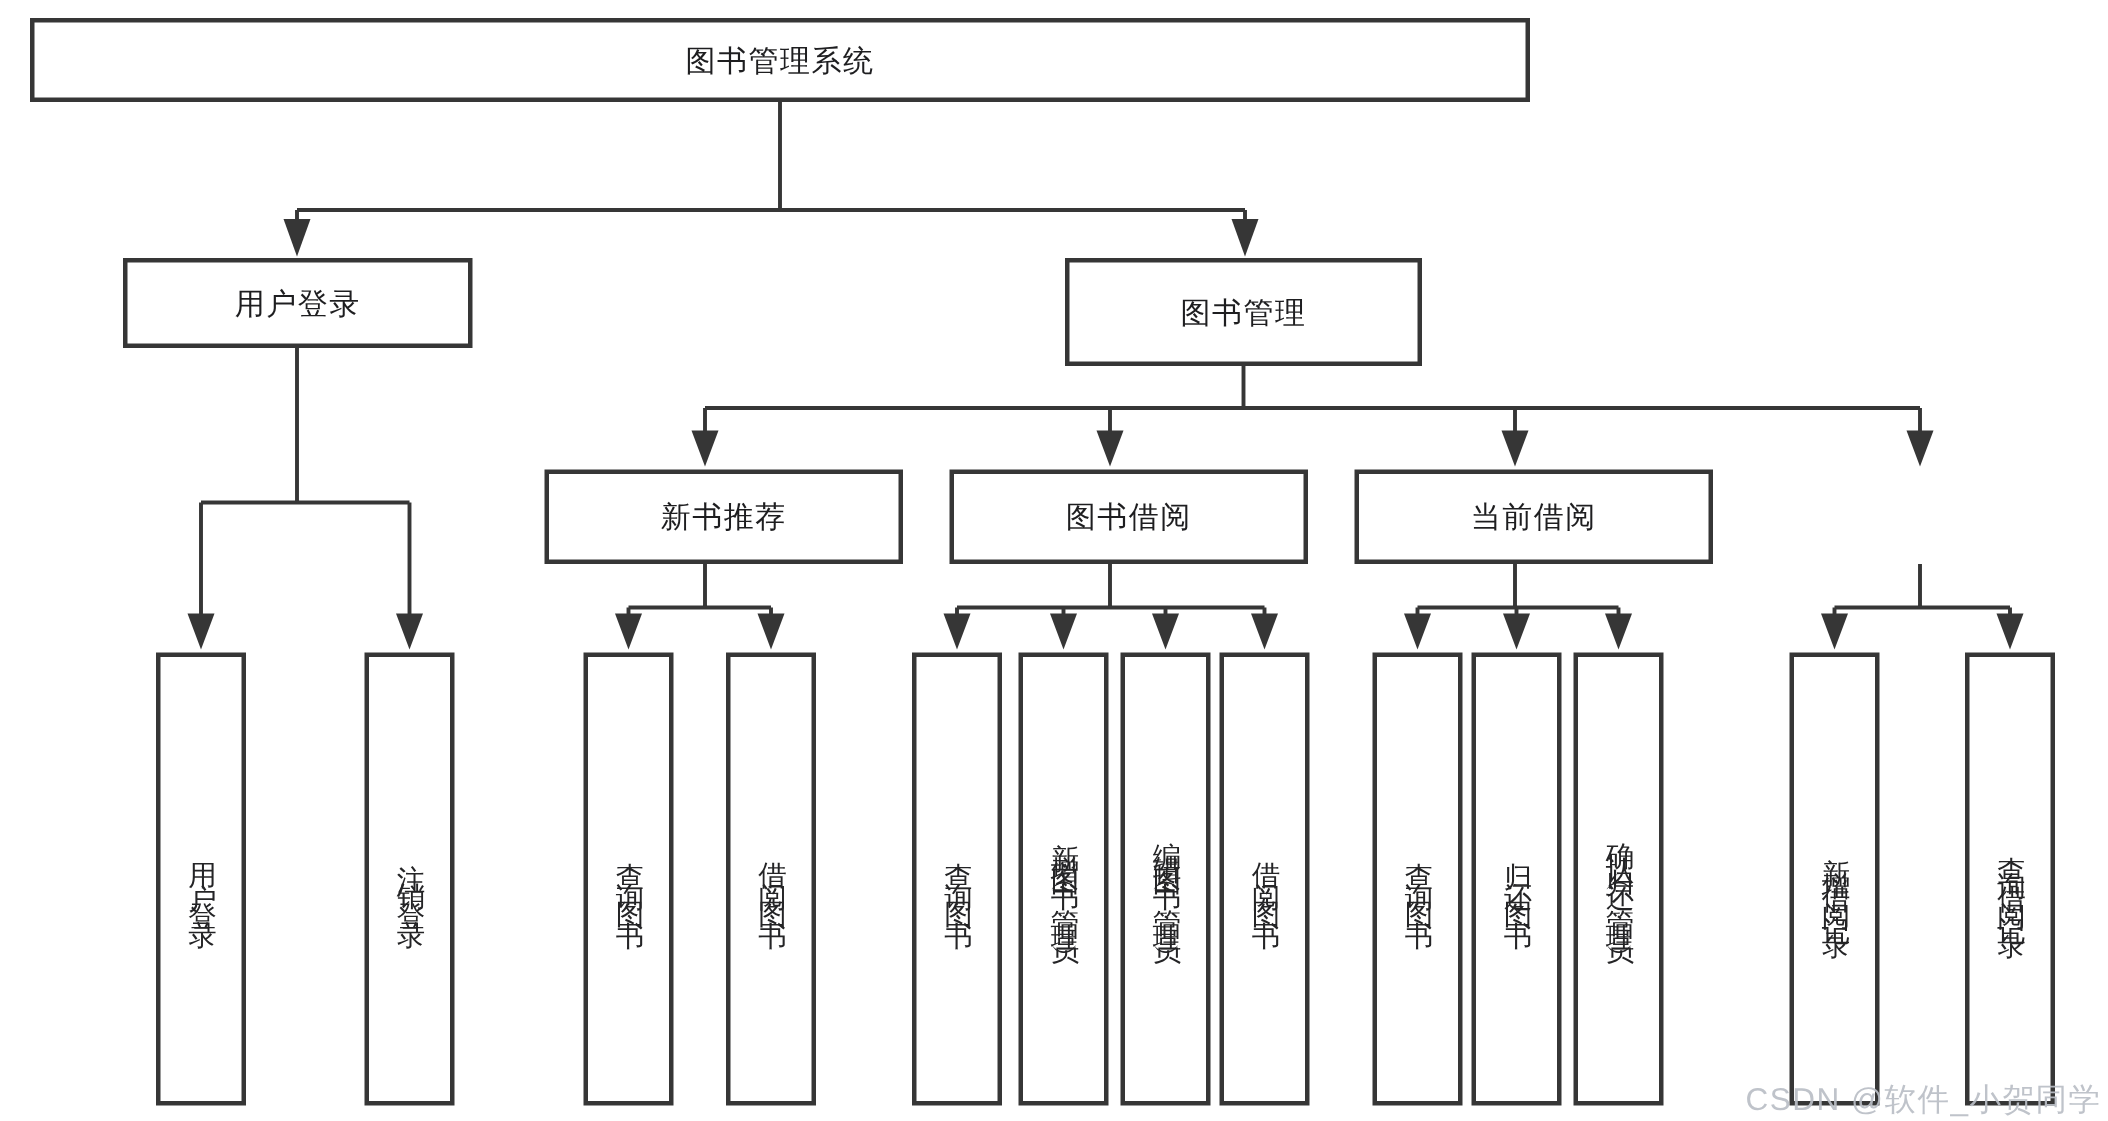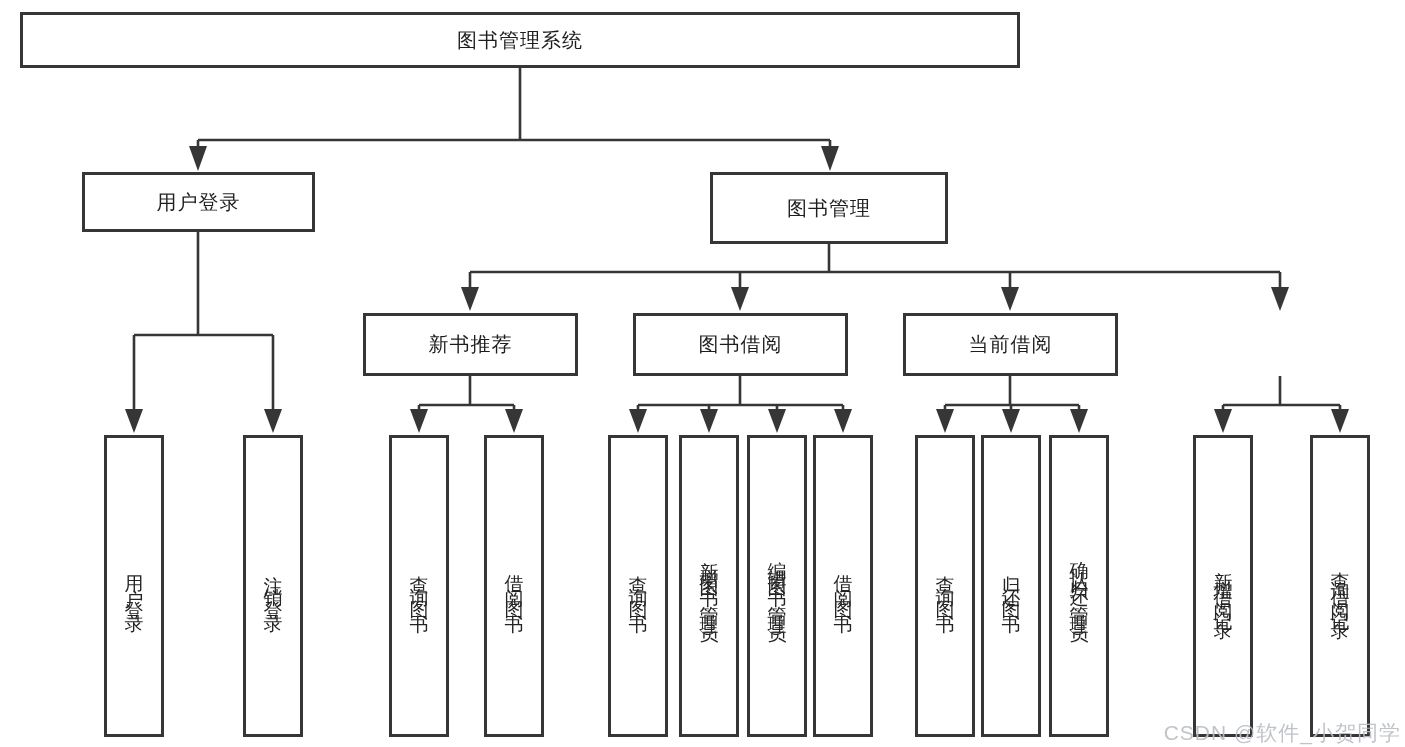--- a/index.html
+++ b/index.html
@@ -21,21 +21,21 @@
     align-items: center;
     justify-content: center;
     color: #1e1e20;
     font-size: 20px;
     letter-spacing: 1px;
     z-index: 2;
   }
   .root  { left: 20px;  top: 12px;  width: 1000px; height: 56px; }
   .l2a   { left: 82px;  top: 172px; width: 233px;  height: 60px; }
   .l2b   { left: 710px; top: 172px; width: 238px;  height: 72px; }
-  .l3    { top: 313px;  width: 215px; height: 63px; }
+  .l3    { top: 313px;  width: 239px; height: 63px; }
   .leaf  { top: 435px;  width: 60px;  height: 302px; }
   .vtext {
     writing-mode: vertical-rl;
     text-orientation: mixed;
     font-size: 19px;
     letter-spacing: 13px;
     color: #242426;
     white-space: nowrap;
   }
   .sp6 { letter-spacing: 10px; }

